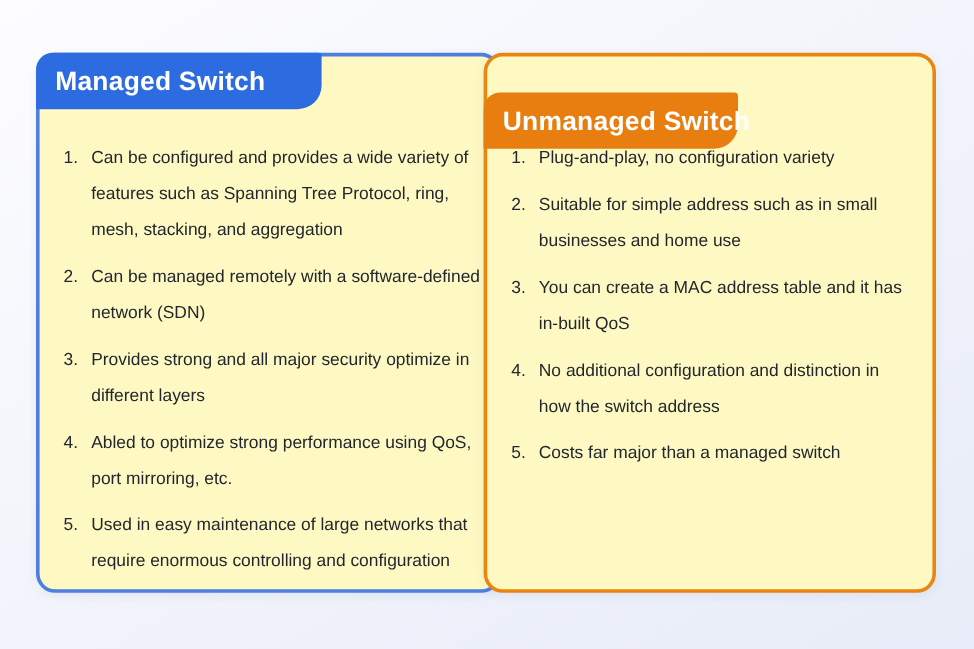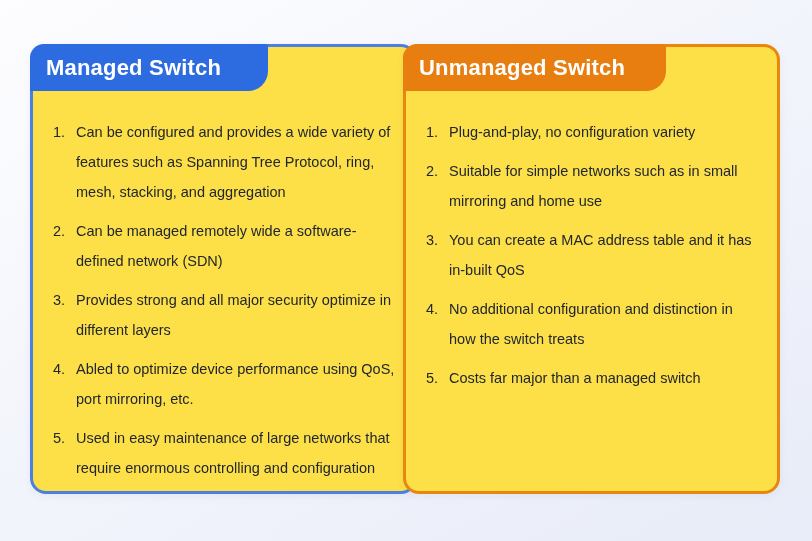--- a/index.html
+++ b/index.html
@@ -8,21 +8,21 @@
     font-family: "Liberation Sans", sans-serif;
     background: linear-gradient(150deg, #fdfdff 0%, #f4f6fc 40%, #e8ecf8 100%);
     position: relative;
   }
   .stage { position: absolute; inset: 0; }
 
   .card {
     position: absolute;
     top: 44px;
     height: 450px;
-    background: #fde047;
+    background: #fef9c3;
     border: 3px solid;
     border-radius: 16px;
     box-shadow: 0 2px 8px rgba(45, 70, 140, 0.07);
   }
   .card-left  { left: 30px;  width: 387px; z-index: 1; }
   .card-right { left: 403px; width: 377px; z-index: 2; }
 
   .tab {
     position: absolute;
     top: -3px;
@@ -31,21 +31,21 @@
     border-radius: 14px 3px 20px 0;
     color: #ffffff;
     font-size: 22px;
     font-weight: 700;
     line-height: 47px;
     padding-left: 16px;
     letter-spacing: 0.2px;
     white-space: nowrap;
   }
   .tab-left  { width: 238px; }
-  .tab-right { width: 263px; }
+  .tab-right { width: 212px; margin-top: 33px; }
 
   ol.points {
     list-style: none;
     margin: 0;
     padding: 70px 14px 0 20px; 
   }
   ol.points li {
     display: flex;
     gap: 5px;
     margin-bottom: 9px;
@@ -65,57 +65,57 @@
     <div class="tab tab-left" style="background-color: rgb(45, 108, 224);">
       <span>Managed Switch</span>
     </div>
     <ol class="points">
         <li>
           <span class="num">1.</span>
           <span class="txt">Can be configured and provides a wide variety of features such as Spanning Tree Protocol, ring, mesh, stacking, and aggregation</span>
         </li>
         <li>
           <span class="num">2.</span>
-          <span class="txt">Can be managed remotely wide a software-defined network (SDN)</span>
+          <span class="txt">Can be managed remotely with a software-defined network (SDN)</span>
         </li>
         <li>
           <span class="num">3.</span>
           <span class="txt">Provides strong and all major security optimize in different layers</span>
         </li>
         <li>
           <span class="num">4.</span>
-          <span class="txt">Abled to optimize device performance using QoS, port mirroring, etc.</span>
+          <span class="txt">Abled to optimize strong performance using QoS, port mirroring, etc.</span>
         </li>
         <li>
           <span class="num">5.</span>
           <span class="txt">Used in easy maintenance of large networks that require enormous controlling and configuration</span>
         </li>
       </ol>
   </section>
 
   <section class="card card-right" style="border-color: rgb(234, 134, 15);">
     <div class="tab tab-right" style="background-color: rgb(232, 126, 16);">
       <span>Unmanaged Switch</span>
     </div>
     <ol class="points">
         <li>
           <span class="num">1.</span>
           <span class="txt">Plug-and-play, no configuration variety</span>
         </li>
         <li>
           <span class="num">2.</span>
-          <span class="txt">Suitable for simple networks such as in small mirroring and home use</span>
+          <span class="txt">Suitable for simple address such as in small businesses and home use</span>
         </li>
         <li>
           <span class="num">3.</span>
           <span class="txt">You can create a MAC address table and it has in-built QoS</span>
         </li>
         <li>
           <span class="num">4.</span>
-          <span class="txt">No additional configuration and distinction in how the switch treats</span>
+          <span class="txt">No additional configuration and distinction in how the switch address</span>
         </li>
         <li>
           <span class="num">5.</span>
           <span class="txt">Costs far major than a managed switch</span>
         </li>
       </ol>
   </section>
 
 </div>
 

